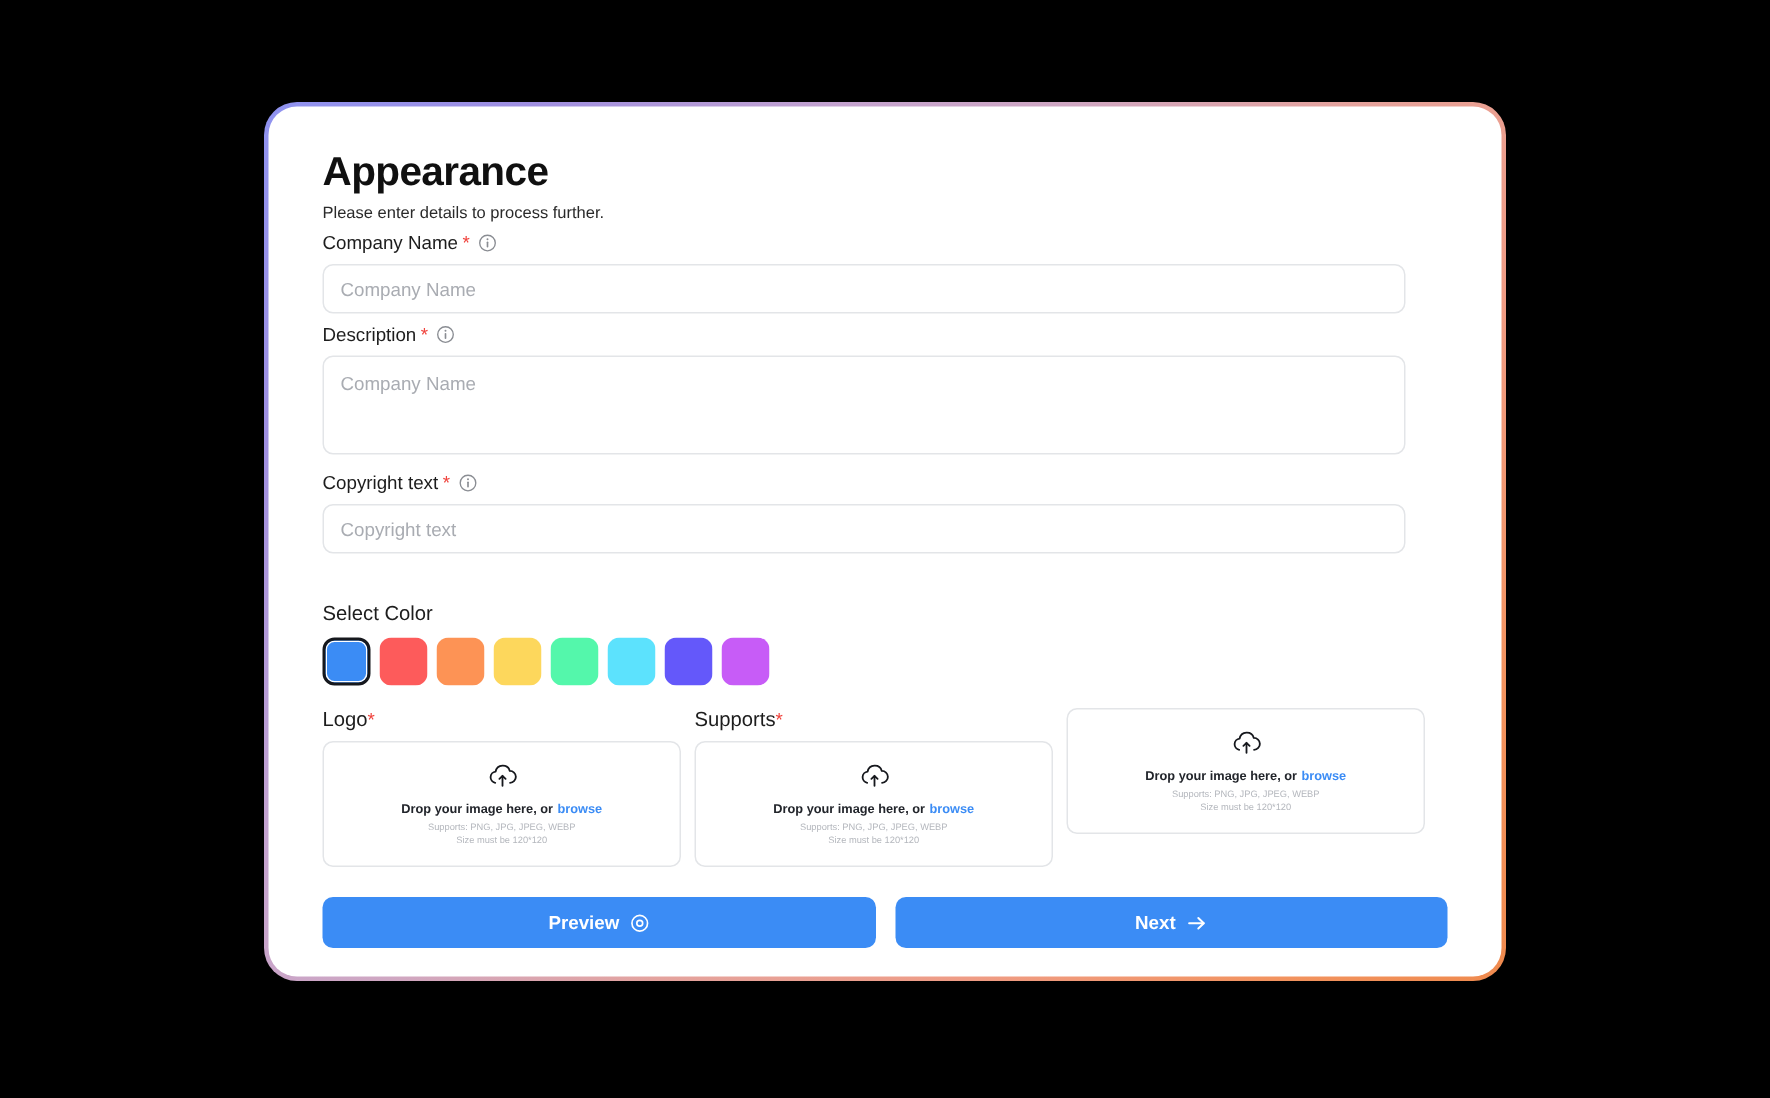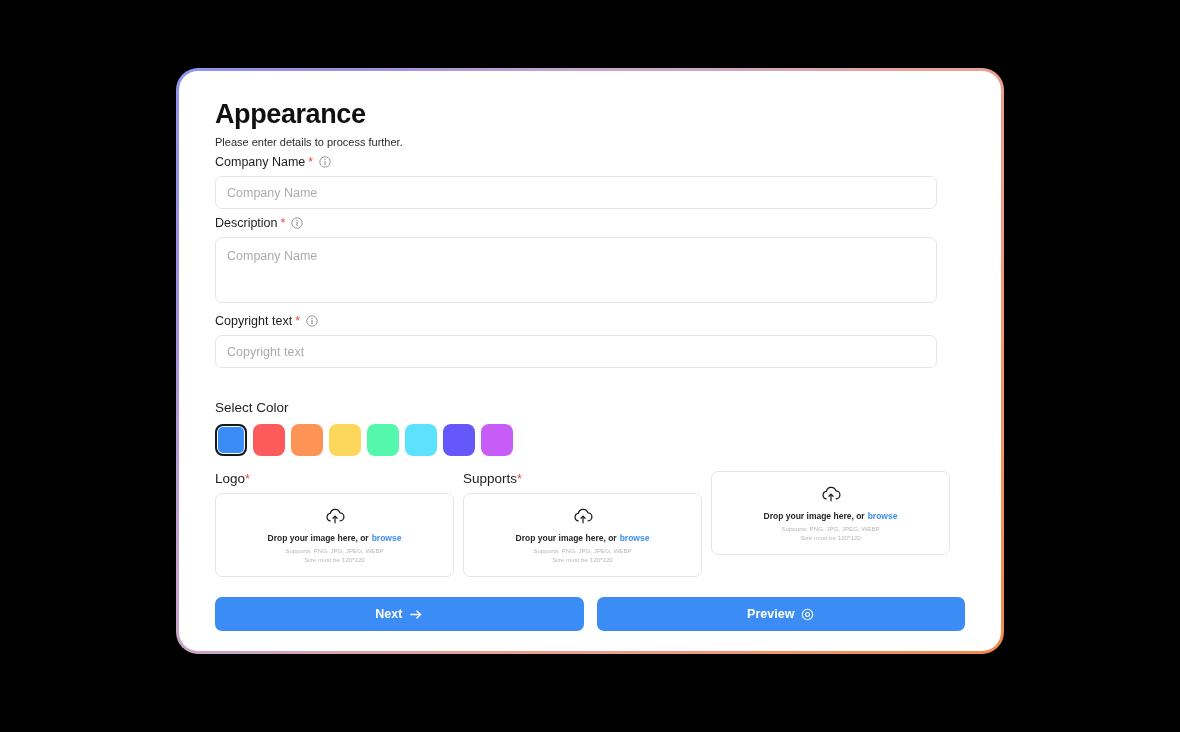--- a/index.html
+++ b/index.html
@@ -295,34 +295,34 @@
               </div>
               <div class="drop-main"><span>Drop your image here, or</span><span class="drop-browse">browse</span></div>
               <div class="drop-sub">Supports: PNG, JPG, JPEG, WEBP</div>
               <div class="drop-sub2">Size must be 120*120</div>
             </div>
           </div>
         </div>
 
       <div class="btn-row">
         <button class="btn">
+          <span>Preview</span>
+          <span>
+            <svg width="13" height="13" viewBox="0 0 14 14">
+              <circle cx="7" cy="7" r="5.6" fill="none" stroke="#ffffff" stroke-width="1.2"></circle>
+              <circle cx="7" cy="7" r="2.1" fill="none" stroke="#ffffff" stroke-width="1.2"></circle>
+            </svg>
+          </span>
+        </button>
+        <button class="btn">
           <span>Next</span>
           <span>
             <svg width="14" height="13" viewBox="0 0 16 14">
               <path d="M2 7 H13" stroke="#ffffff" stroke-width="1.5" stroke-linecap="round"></path>
               <path d="M9 3 L13.2 7 L9 11" fill="none" stroke="#ffffff" stroke-width="1.5" stroke-linecap="round" stroke-linejoin="round"></path>
             </svg>
           </span>
         </button>
-        <button class="btn">
-          <span>Preview</span>
-          <span>
-            <svg width="13" height="13" viewBox="0 0 14 14">
-              <circle cx="7" cy="7" r="5.6" fill="none" stroke="#ffffff" stroke-width="1.2"></circle>
-              <circle cx="7" cy="7" r="2.1" fill="none" stroke="#ffffff" stroke-width="1.2"></circle>
-            </svg>
-          </span>
-        </button>
       </div>
 
     </div>
   </div>
 </div>
 
 </body></html>

